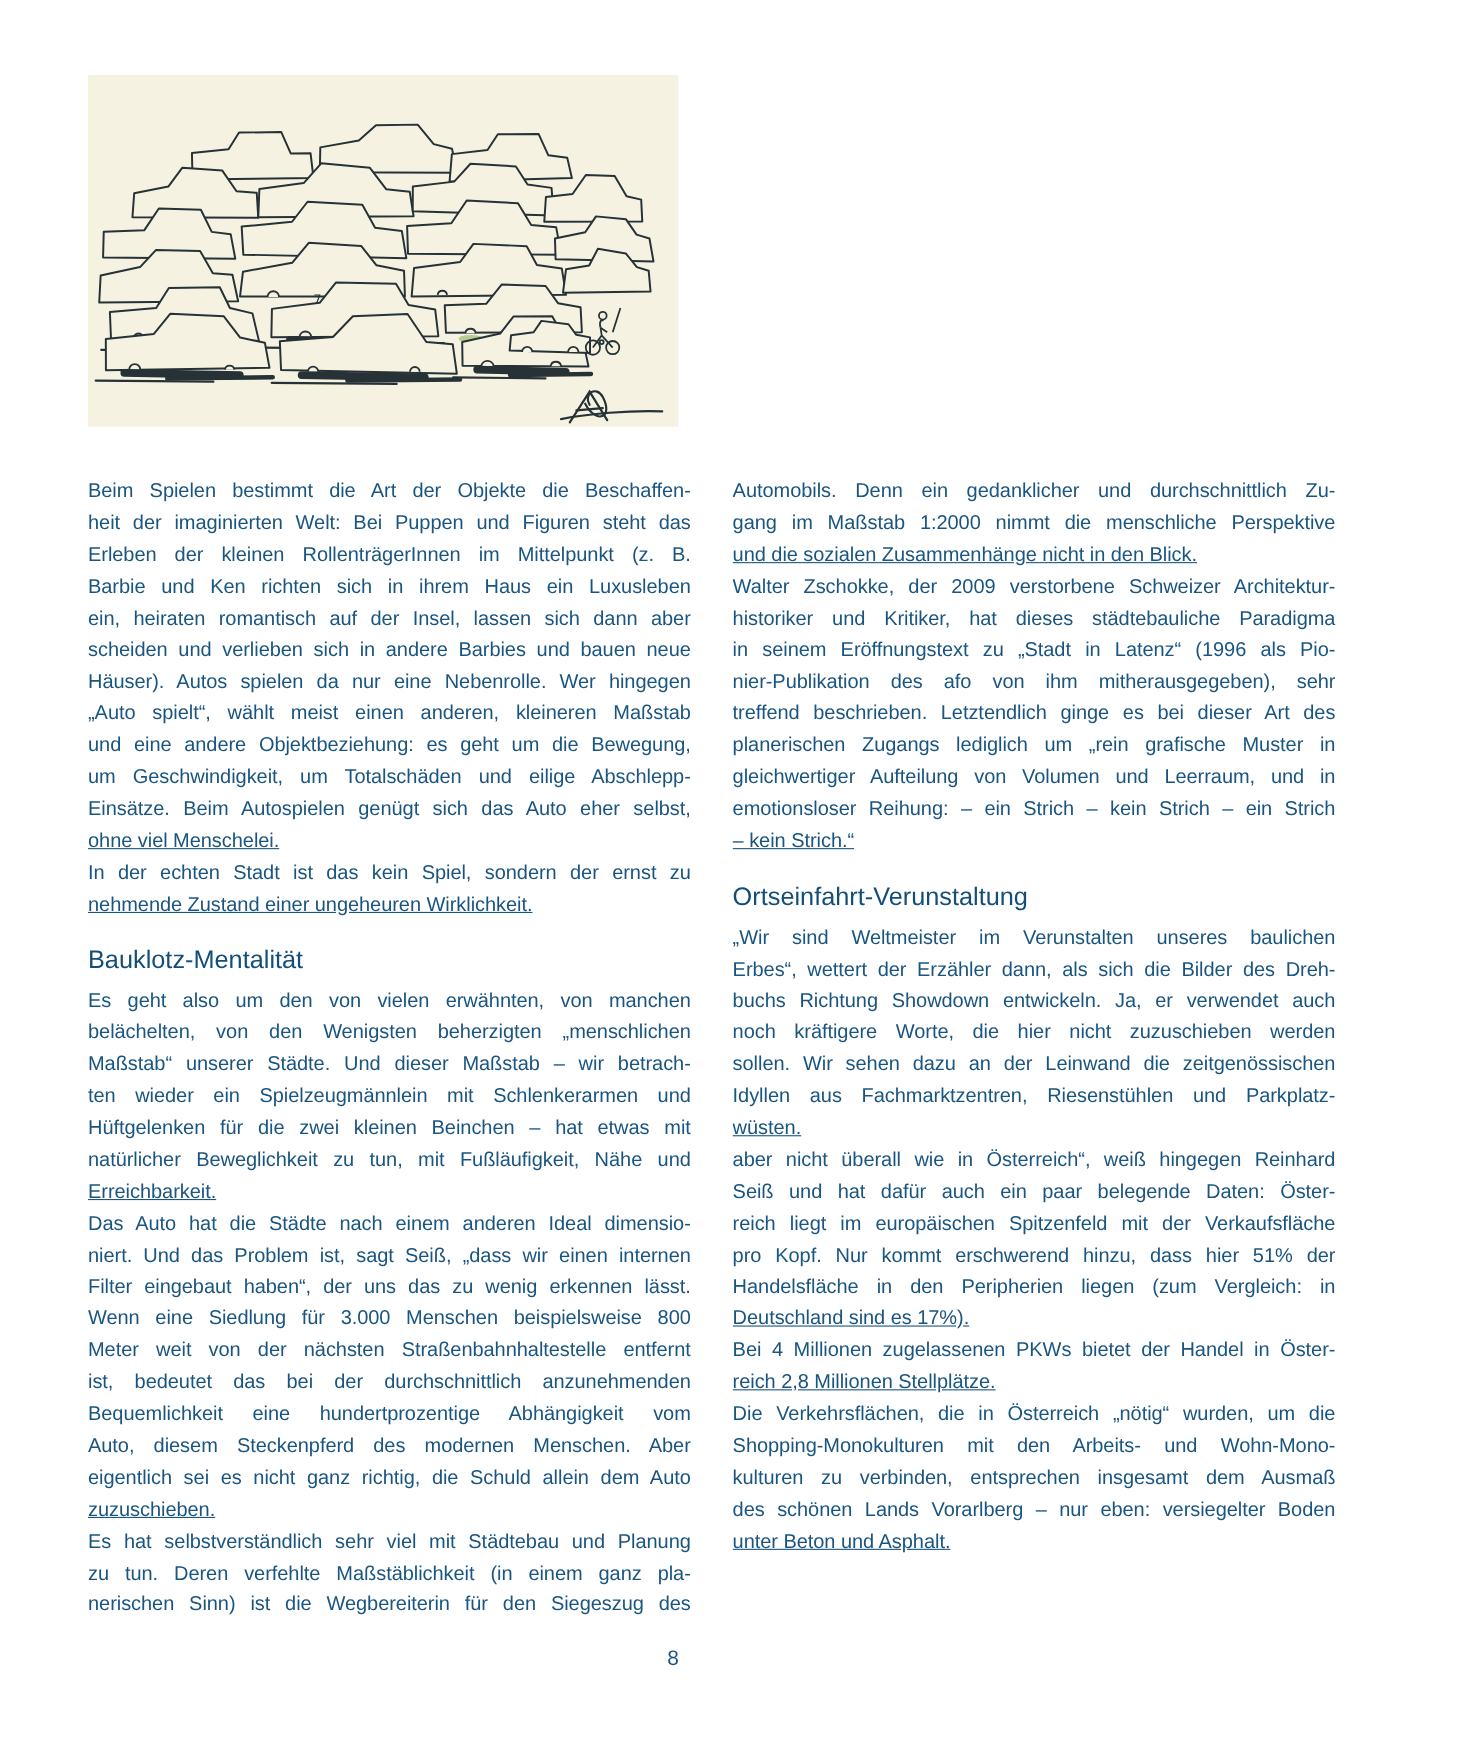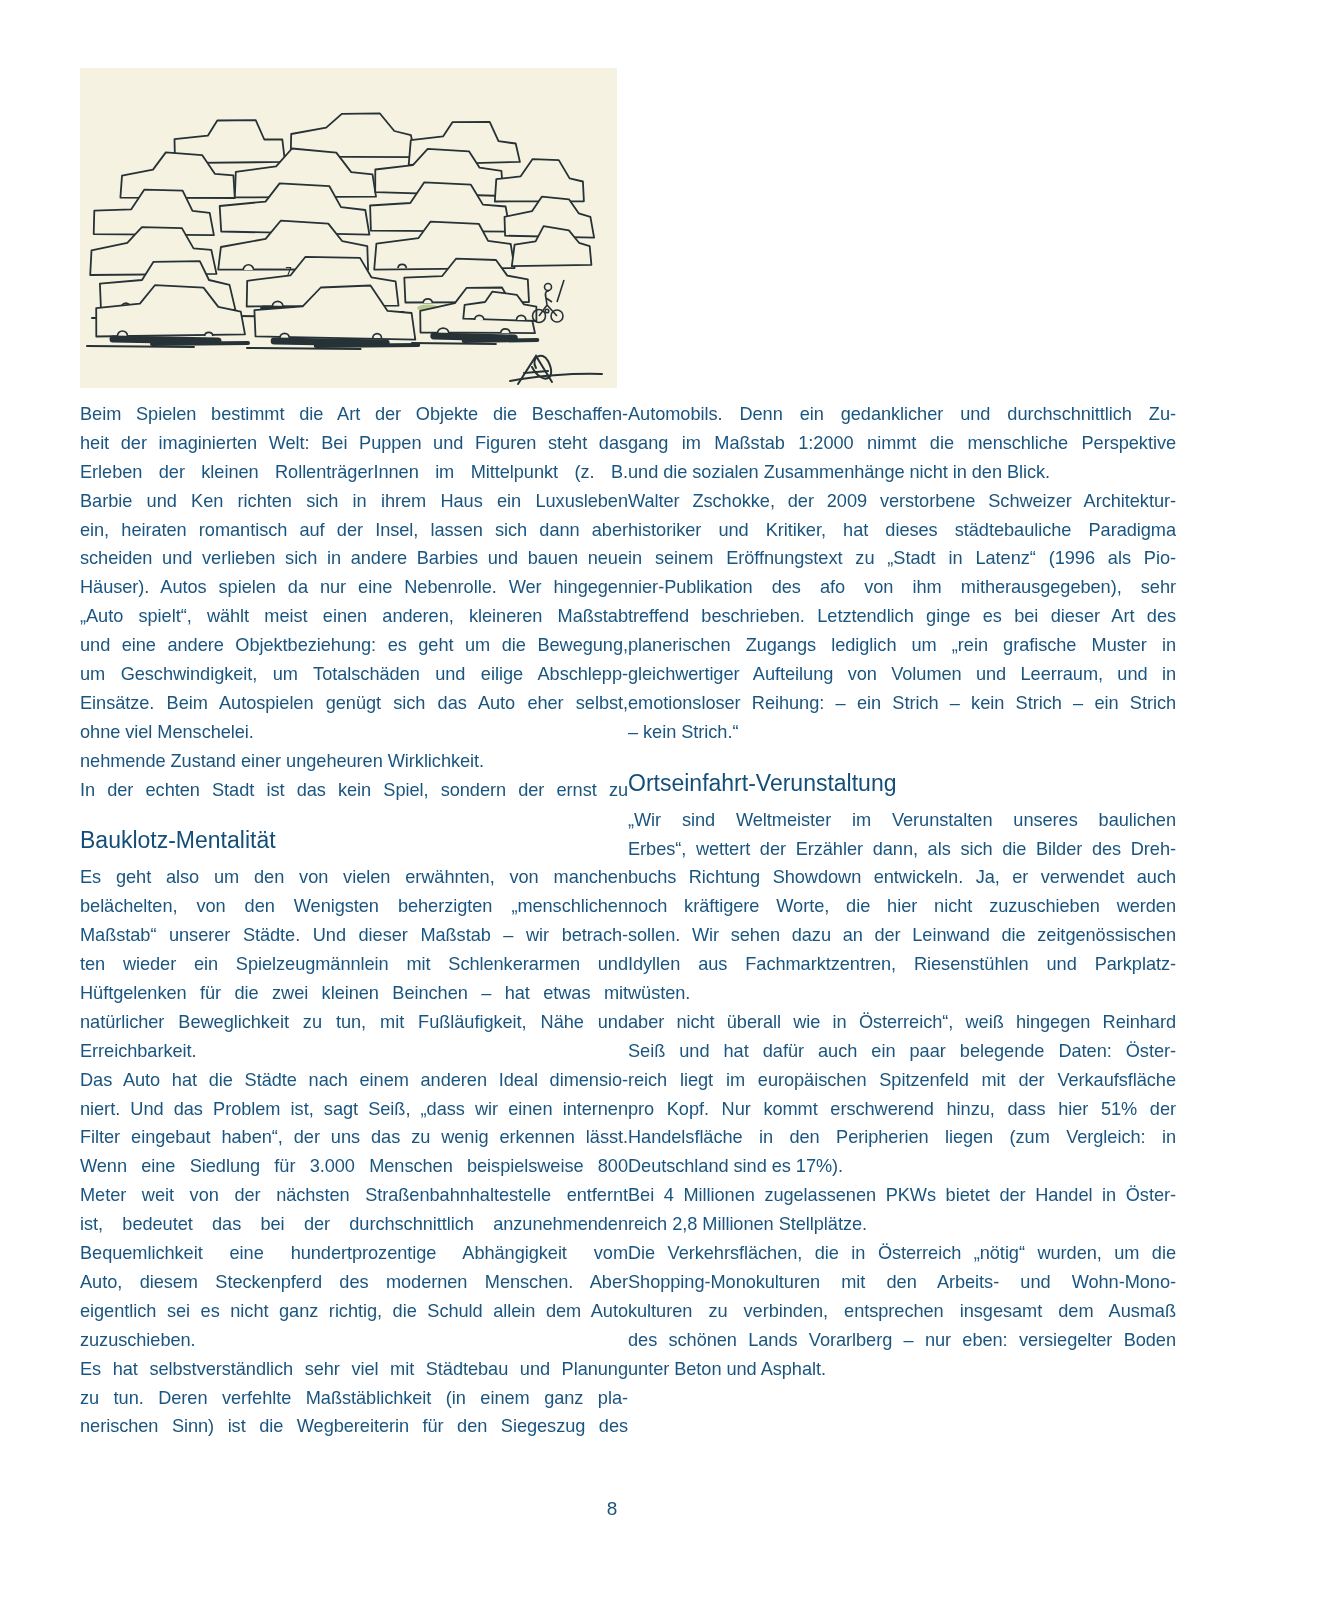--- a/index.html
+++ b/index.html
@@ -6,25 +6,25 @@
     --text:#1a5580;
     --heading:#134e79;
     --ink:#263236;
     --paper:#f5f2e1;
   }
   html,body{margin:0;padding:0;background:#ffffff;}
   body{font-family:"Liberation Sans",sans-serif;}
   .sheet{position:relative;width:1334px;height:1600px;background:#ffffff;overflow:hidden;}
   .illustration{position:absolute;left:80px;top:68px;width:537px;height:320px;margin:0;}
   .illustration svg{display:block;width:537px;height:320px;}
-  .columns{position:absolute;left:80px;top:400px;width:1134px;display:flex;}
+  .columns{position:absolute;left:80px;top:432px;width:1134px;display:flex;gap:38px;}
   .col{width:548px;color:var(--text);font-size:18.2px;line-height:28.9px;letter-spacing:-0.05px;}
   .para{margin:0;}
   .line{text-align:justify;text-align-last:justify;height:28.9px;overflow:hidden;}
-  .line.last{text-align-last:left;}
+  .line.last{text-align-last:left;text-decoration:underline;}
   h2.heading{font-size:23px;line-height:29px;margin:22px 0 8px 0;font-weight:400;color:var(--heading);letter-spacing:0;}
   .pageno{position:absolute;top:1498px;left:560px;width:104px;text-align:center;font-size:19px;color:var(--text);}
 </style>
 </head>
 <body>
 
 <div class="sheet">
 
   <figure class="illustration">
     <svg id="sketch" viewBox="0 0 537 320" xmlns="http://www.w3.org/2000/svg">
@@ -114,22 +114,22 @@
           <div class="line">ein, heiraten romantisch auf der Insel, lassen sich dann aber</div>
           <div class="line">scheiden und verlieben sich in andere Barbies und bauen neue</div>
           <div class="line">Häuser). Autos spielen da nur eine Nebenrolle. Wer hingegen</div>
           <div class="line">„Auto spielt“, wählt meist einen anderen, kleineren Maßstab</div>
           <div class="line">und eine andere Objektbeziehung: es geht um die Bewegung,</div>
           <div class="line">um Geschwindigkeit, um Totalschäden und eilige Abschlepp-</div>
           <div class="line">Einsätze. Beim Autospielen genügt sich das Auto eher selbst,</div>
           <div class="line last">ohne viel Menschelei.</div>
         </div>
         <div class="para">
+          <div class="line">In der echten Stadt ist das kein Spiel, sondern der ernst zu</div>
           <div class="line last">nehmende Zustand einer ungeheuren Wirklichkeit.</div>
-          <div class="line">In der echten Stadt ist das kein Spiel, sondern der ernst zu</div>
         </div>
         <h2 class="heading">Bauklotz-Mentalität</h2>
         <div class="para">
           <div class="line">Es geht also um den von vielen erwähnten, von manchen</div>
           <div class="line">belächelten, von den Wenigsten beherzigten „menschlichen</div>
           <div class="line">Maßstab“ unserer Städte. Und dieser Maßstab – wir betrach-</div>
           <div class="line">ten wieder ein Spielzeugmännlein mit Schlenkerarmen und</div>
           <div class="line">Hüftgelenken für die zwei kleinen Beinchen – hat etwas mit</div>
           <div class="line">natürlicher Beweglichkeit zu tun, mit Fußläufigkeit, Nähe und</div>
           <div class="line last">Erreichbarkeit.</div>

